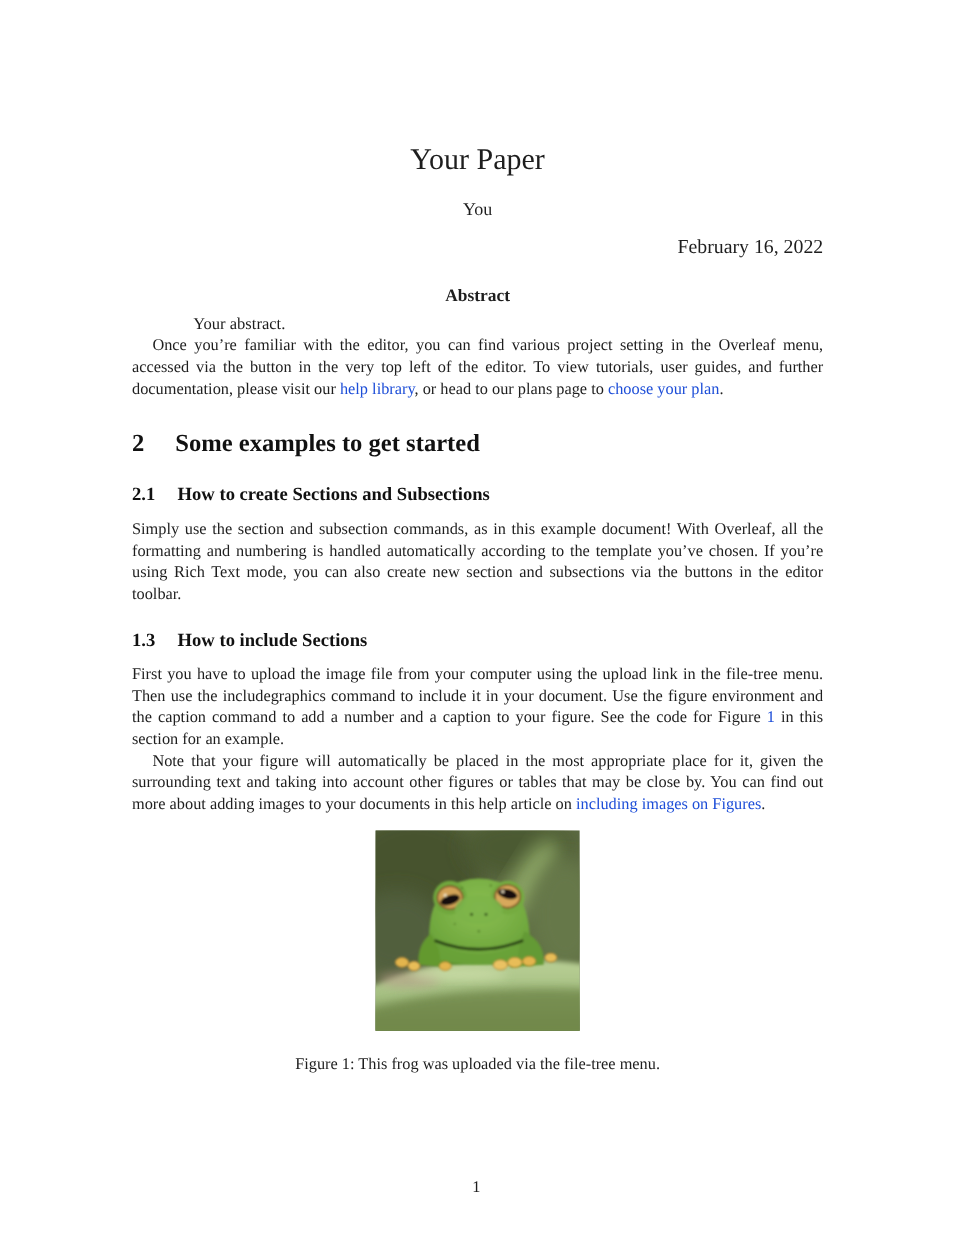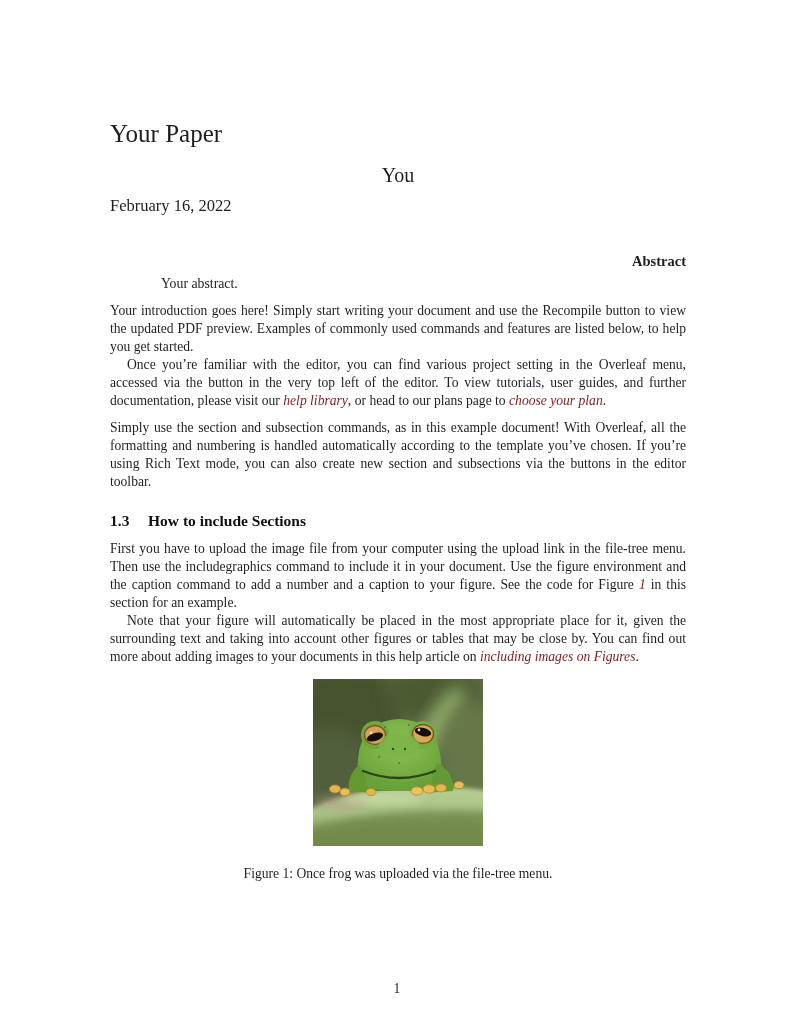--- a/index.html
+++ b/index.html
@@ -5,38 +5,38 @@
   html,body{margin:0;padding:0;}
   body{
     width:794px;height:1028px;background:#ffffff;
     font-family:"Liberation Serif","DejaVu Serif",serif;
     color:#1e1e1e;
     -webkit-font-smoothing:antialiased;
   }
   .page{position:relative;width:794px;height:1028px;overflow:hidden;background:#fff;}
   .content{position:absolute;left:110px;top:0;width:576px;}
 
-  .title{padding-top:119px;font-size:25px;line-height:30px;}
-  .author{margin-top:15px;text-align:center;font-size:20px;line-height:22px;}
-  .date{margin-top:9px;text-align:left;font-size:16.5px;line-height:21px;}
+  .title{padding-top:119px;text-align:center;font-size:25px;line-height:30px;}
+  .author{margin-top:15px;text-align:center;font-size:15px;line-height:22px;}
+  .date{margin-top:9px;text-align:right;font-size:16.5px;line-height:21px;}
 
-  .abstract-head{margin-top:36px;text-align:right;font-weight:bold;font-size:14.5px;line-height:18px;}
+  .abstract-head{margin-top:22px;text-align:center;font-weight:bold;font-size:14.5px;line-height:18px;}
   .abstract-body{margin:5px 40px 0 40px;text-indent:11px;font-size:13.8px;line-height:18px;}
 
   h2.sec{margin:24px 0 0 0;font-size:20.5px;line-height:26px;font-weight:bold;color:#111;}
   h2.sec .num{display:inline-block;min-width:36px;}
   h3.subsec{margin:20px 0 0 0;font-size:15.5px;line-height:20px;font-weight:bold;color:#111;}
   h3.subsec .num{display:inline-block;min-width:38px;}
 
   p.body{
     margin:9px 0 0 0;font-size:13.6px;line-height:18px;
     text-align:justify;text-justify:inter-word;color:#1e1e1e;
   }
   p.body.cont{margin-top:0;text-indent:17px;}
-  a.doclink{color:#7f1d1d;text-decoration:none;cursor:pointer;font-style:italic;}
+  a.doclink{color:#1d4ed8;text-decoration:none;cursor:pointer;}
 
   .figure-wrap{margin:13px auto 0 auto;width:170px;height:167px;}
   .figure-wrap svg{display:block;width:170px;height:167px;}
   .caption{margin-top:19px;text-align:center;font-size:13.6px;line-height:18px;}
 
   .pageno{position:absolute;left:0;right:0;top:981px;text-align:center;font-size:13.6px;color:#1e1e1e;}
 </style>
 </head>
 <body>
 
@@ -44,25 +44,26 @@
   <div class="content">
 
     <div class="title">Your Paper</div>
     <div class="author">You</div>
     <div class="date">February 16, 2022</div>
 
     <div class="abstract-head">Abstract</div>
     <div class="abstract-body">Your abstract.</div>
 
 
-    <p class="body">Your introduction goes here! Simply start writing your document and use the Recompile button to view the updated PDF preview. Examples of commonly used commands and features are listed below, to help you get started.</p>
 
     <p class="body cont"><span>Once you’re familiar with the editor, you can find various project setting in the Overleaf menu, accessed via the button in the very top left of the editor. To view tutorials, user guides, and further documentation, please visit our </span><a class="doclink">help library</a><span>, or head to our plans page to </span><a class="doclink">choose your plan</a><span>.</span></p>
 
+    <h2 class="sec"><span class="num">2</span><span>Some examples to get started</span></h2>
 
+    <h3 class="subsec"><span class="num">2.1</span><span>How to create Sections and Subsections</span></h3>
 
     <p class="body">Simply use the section and subsection commands, as in this example document! With Overleaf, all the formatting and numbering is handled automatically according to the template you’ve chosen. If you’re using Rich Text mode, you can also create new section and subsections via the buttons in the editor toolbar.</p>
 
     <h3 class="subsec"><span class="num">1.3</span><span>How to include Sections</span></h3>
 
     <p class="body"><span>First you have to upload the image file from your computer using the upload link in the file-tree menu. Then use the includegraphics command to include it in your document. Use the figure environment and the caption command to add a number and a caption to your figure. See the code for Figure </span><a class="doclink">1</a><span> in this section for an example.</span></p>
 
     <p class="body cont"><span>Note that your figure will automatically be placed in the most appropriate place for it, given the surrounding text and taking into account other figures or tables that may be close by. You can find out more about adding images to your documents in this help article on </span><a class="doclink">including images on Figures</a><span>.</span></p>
 
     <div class="figure-wrap">
@@ -145,18 +146,18 @@
             <ellipse cx="58" cy="113" rx="5" ry="3.6" fill="#e3b54d" stroke="#b8862f" stroke-width="0.8"></ellipse>
             <ellipse cx="104" cy="112" rx="6" ry="4.2" fill="#eac264" stroke="#b8862f" stroke-width="0.8"></ellipse>
             <ellipse cx="116" cy="110" rx="6" ry="4.2" fill="#e8bd58" stroke="#b8862f" stroke-width="0.8"></ellipse>
             <ellipse cx="128" cy="109" rx="5.5" ry="4" fill="#e3b54d" stroke="#b8862f" stroke-width="0.8"></ellipse>
             <ellipse cx="146" cy="106" rx="5" ry="3.6" fill="#e8bd58" stroke="#b8862f" stroke-width="0.8"></ellipse>
           </g>
         </g>
       </svg>
     </div>
 
-    <div class="caption">Figure 1: Once frog was uploaded via the file-tree menu.</div>
+    <div class="caption">Figure 1: This frog was uploaded via the file-tree menu.</div>
 
   </div>
 
   <div class="pageno">1</div>
 </div>
 
 </body></html>

